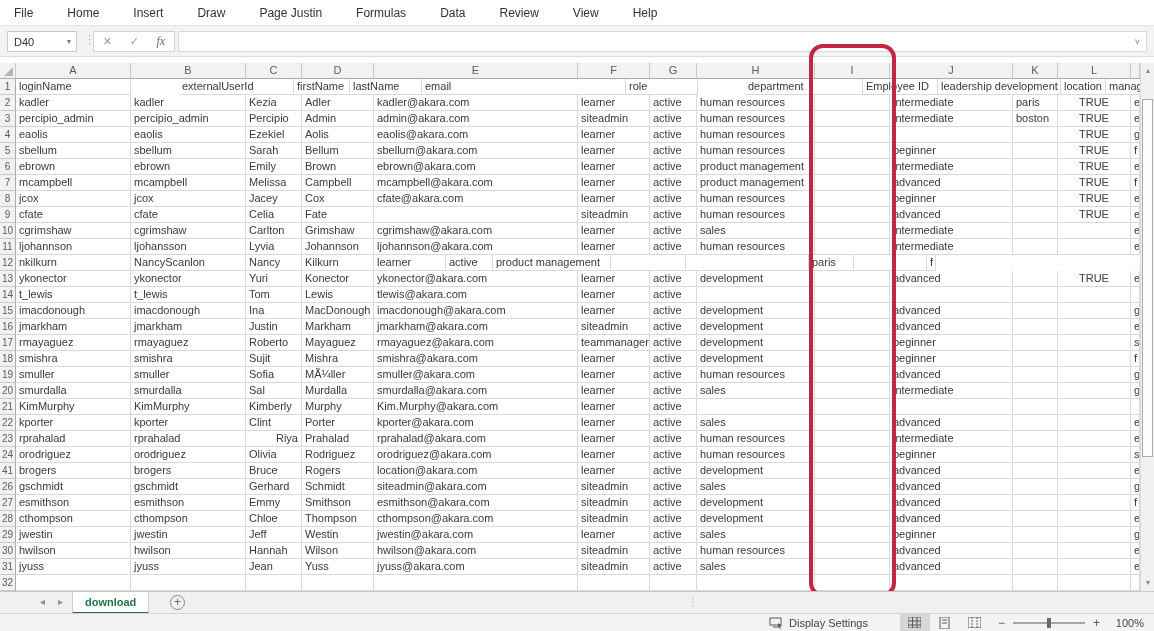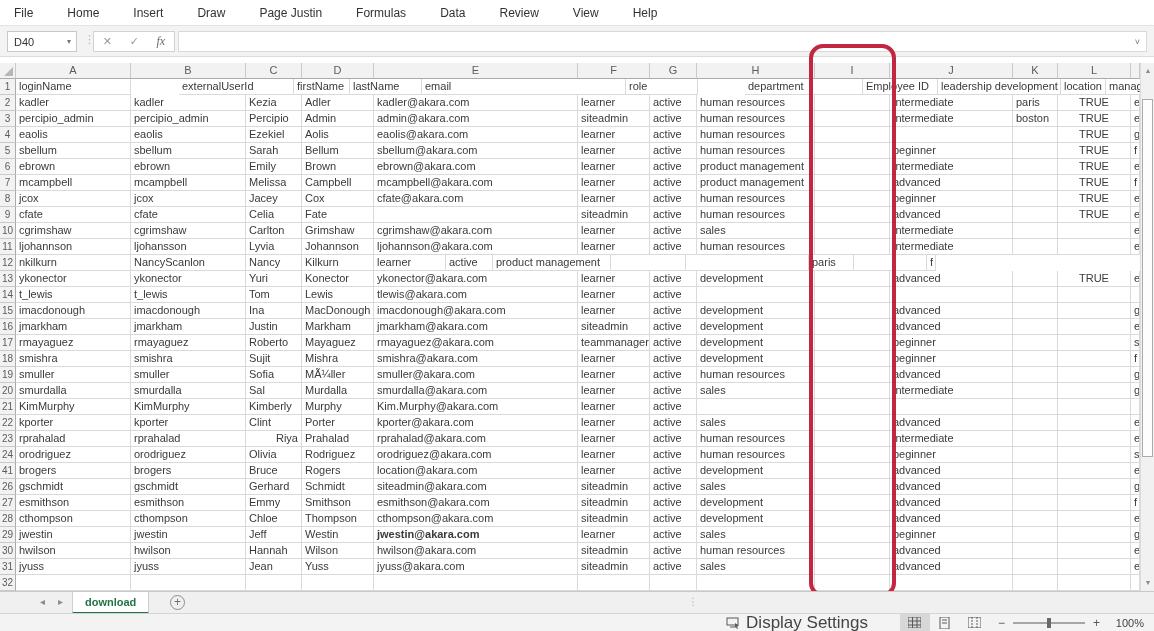--- a/index.html
+++ b/index.html
@@ -68,21 +68,21 @@
     font-size:11px; font-weight:bold; color:#217346; padding:0 12px; }
   #add-sheet { position:absolute; left:170px; top:3px; width:15px; height:15px;
     border:1px solid #8c8c8c; border-radius:50%; color:#6d6d6d; font-size:12px;
     line-height:13px; text-align:center; }
   #tab-divider { position:absolute; left:688px; top:4px; color:#b0b0b0; font-size:10px; }
 
   
   #status-bar { position:absolute; top:613px; left:0; width:1154px; height:18px;
     background:#f3f3f3; border-top:1px solid #d4d4d4;
     display:flex; align-items:center; justify-content:flex-end; }
-  #display-settings { display:flex; align-items:center; gap:5px; font-size:17px;
+  #display-settings { display:flex; align-items:center; gap:5px; font-size:11px;
     color:#444; margin-right:32px; }
   .view-btn { width:30px; height:18px; display:flex; align-items:center;
     justify-content:center; color:#595959; }
   .view-btn.active { background:#d7d7d7; }
   #zoom-out,#zoom-in { font-size:12px; color:#595959; padding:0 8px; }
   #zoom-slider { position:relative; width:72px; height:18px; }
   #zoom-slider .track { position:absolute; top:8px; left:0; width:72px; height:2px; background:#a6a6a6; }
   #zoom-slider .thumb { position:absolute; top:4px; left:34px; width:4px; height:10px; background:#696969; }
   #zoom-level { font-size:11px; color:#444; margin:0 10px 0 2px; width:34px; text-align:right; }
 
@@ -590,21 +590,21 @@
         <div class="cell" style="width: 45px;"></div>
         <div class="cell center" style="width: 73px;"></div>
         <div class="cell" style="width: 9px;">e</div>
       </div>
       <div class="grid-row">
         <div class="row-hdr">29</div>
         <div class="cell" style="width: 115px;">jwestin</div>
         <div class="cell" style="width: 115px;">jwestin</div>
         <div class="cell" style="width: 56px;">Jeff</div>
         <div class="cell" style="width: 72px;">Westin</div>
-        <div class="cell" style="width: 204px; font-weight: bold;">jwestin@akara.com</div>
+        <div class="cell" style="width: 204px;">jwestin@akara.com</div>
         <div class="cell" style="width: 72px;">learner</div>
         <div class="cell" style="width: 47px;">active</div>
         <div class="cell" style="width: 118px;">sales</div>
         <div class="cell" style="width: 75px;"></div>
         <div class="cell" style="width: 123px;">beginner</div>
         <div class="cell" style="width: 45px;"></div>
         <div class="cell center" style="width: 73px;"></div>
         <div class="cell" style="width: 9px;">g</div>
       </div>
       <div class="grid-row">

